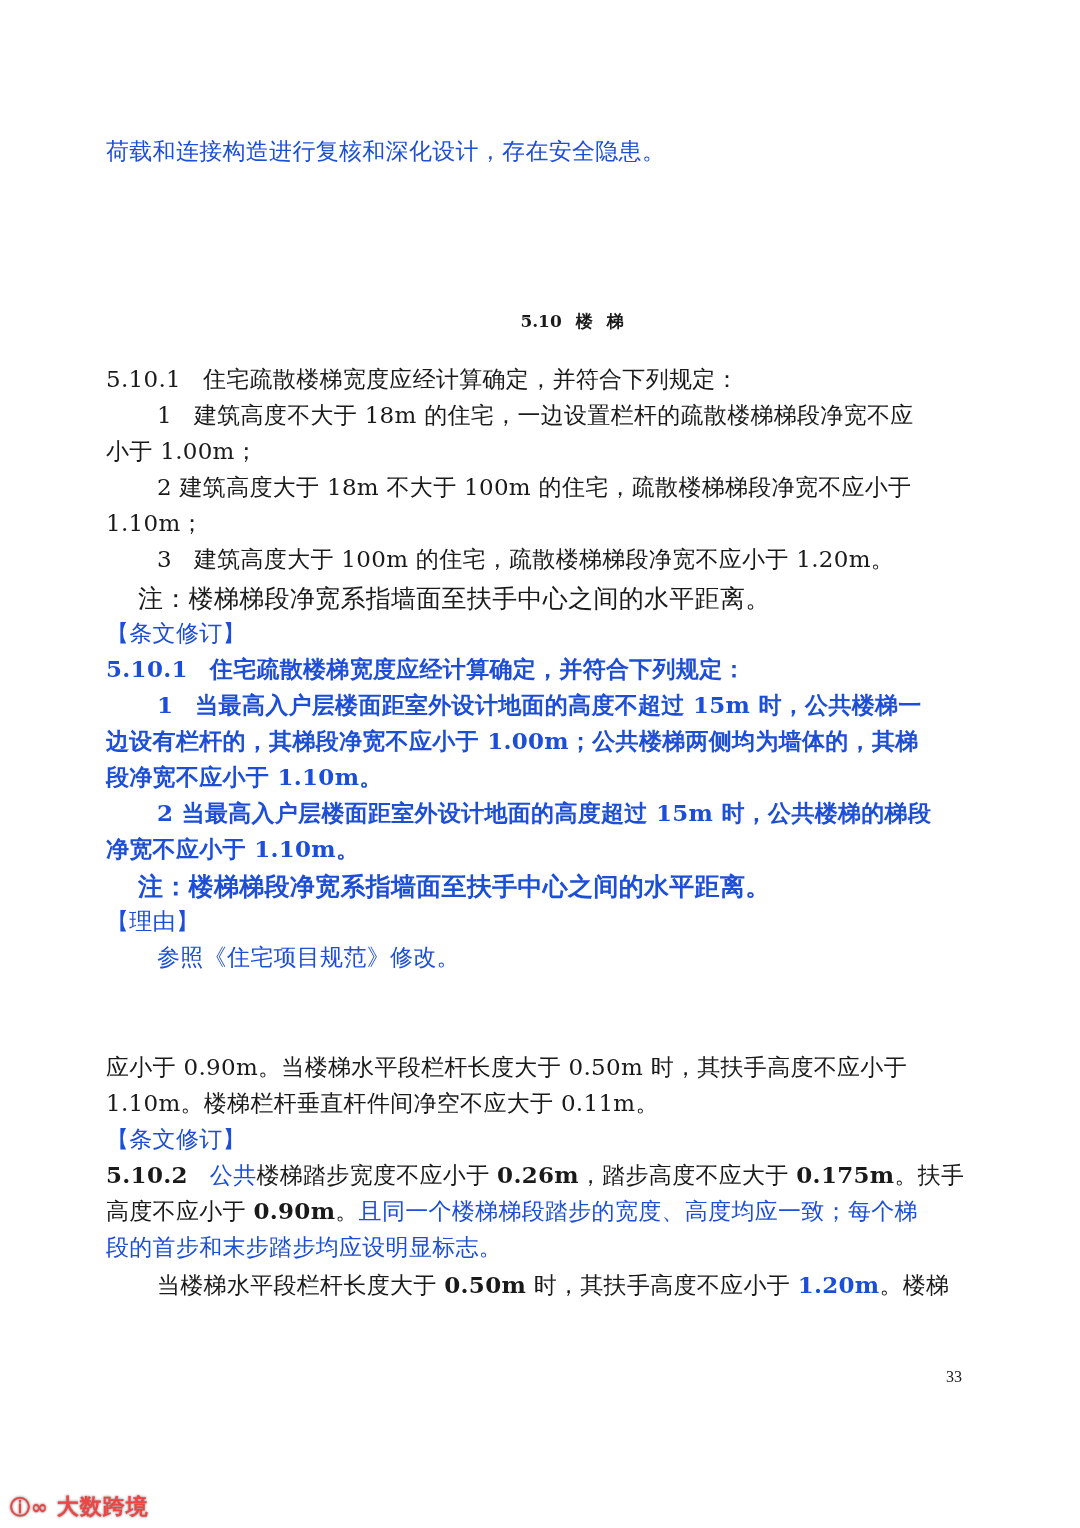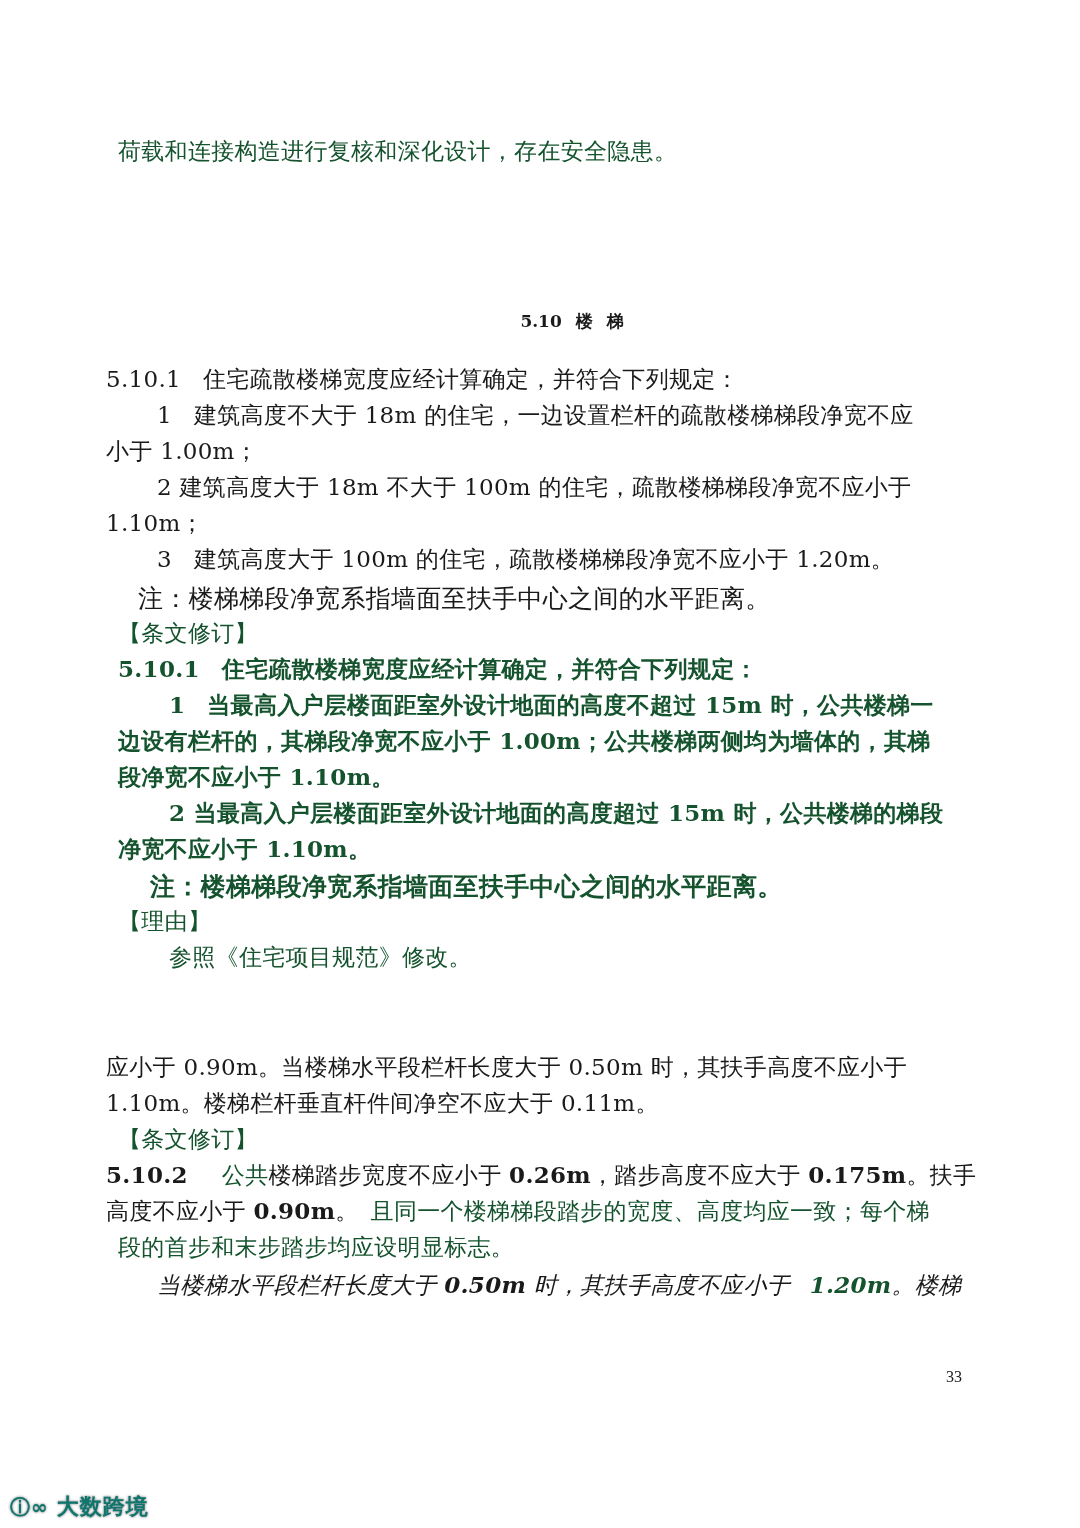--- a/index.html
+++ b/index.html
@@ -6,37 +6,37 @@
     body {
       width: 1080px; height: 1528px; position: relative; overflow: hidden;
       font-family: "DejaVu Serif", "Liberation Serif", serif;
       color: #1a1a1a;
     }
     .page { position: absolute; left: 0; top: 0; width: 1080px; height: 1528px; }
     .line {
       position: absolute; left: 106px; white-space: nowrap;
       font-size: 23px; line-height: 30px; letter-spacing: 0.3px;
     }
-    .red { color: #14532d; margin-left: 12px; }
+    .red { color: #1d4ed8; }
     .b { font-weight: bold; }
     .blk { color: #1a1a1a; }
     .ind1 { left: 157px; }
     .ind-note { left: 138px; font-size: 25px; }
     .heading {
       position: absolute; left: 0; width: 1080px; text-align: center;
       top: 308px; font-size: 17px; font-weight: bold; line-height: 26px; margin-left: 32px;
     }
     .heading span { margin: 0 4px; }
     .pagenum {
       position: absolute; left: 946px; top: 1368px; font-size: 16px;
       font-family: "Liberation Serif", serif;
     }
     .watermark {
       position: absolute; left: 10px; top: 1492px; font-size: 22px;
-      color: #0f766e; font-family: "DejaVu Sans", sans-serif; font-weight: bold;
+      color: #ef4444; font-family: "DejaVu Sans", sans-serif; font-weight: bold;
       text-shadow: 0 0 2px #999, 0 0 3px #aaa; letter-spacing: 1px;
     }
     .wm-icon { display: inline-block; margin-right: 8px; font-size: 20px; }
     .gap { display: inline-block; width: 22px; }
   </style>
 </head>
 <body>
 
 <div class="page">
 
@@ -92,21 +92,21 @@
   <div class="line" style="top:1088px;">1.10m。楼梯栏杆垂直杆件间净空不应大于 0.11m。</div>
 
   <div class="line red" style="top:1124px;">【条文修订】</div>
   <div class="line blk" style="top:1160px;">
     <span class="b">5.10.2</span><span class="gap"></span><span class="red">公共</span><span>楼梯踏步宽度不应小于</span> <span class="b">0.26m</span><span>，踏步高度不应大于</span> <span class="b">0.175m</span><span>。扶手</span>
   </div>
   <div class="line blk" style="top:1196px;">
     <span>高度不应小于</span> <span class="b">0.90m</span><span>。</span><span class="red">且同一个楼梯梯段踏步的宽度、高度均应一致；每个梯</span>
   </div>
   <div class="line red" style="top:1232px;">段的首步和末步踏步均应设明显标志。</div>
-  <div class="line blk ind1" style="top:1270px;font-style:italic;">
+  <div class="line blk ind1" style="top:1270px;">
     <span>当楼梯水平段栏杆长度大于</span> <span class="b">0.50m</span> <span>时，其扶手高度不应小于</span> <span class="b red">1.20m</span><span>。楼梯</span>
   </div>
 
   <div class="pagenum">33</div>
 
   <div class="watermark">
     <span class="wm-icon">ⓘ∞</span><span>大数跨境</span>
   </div>
 </div>
 

